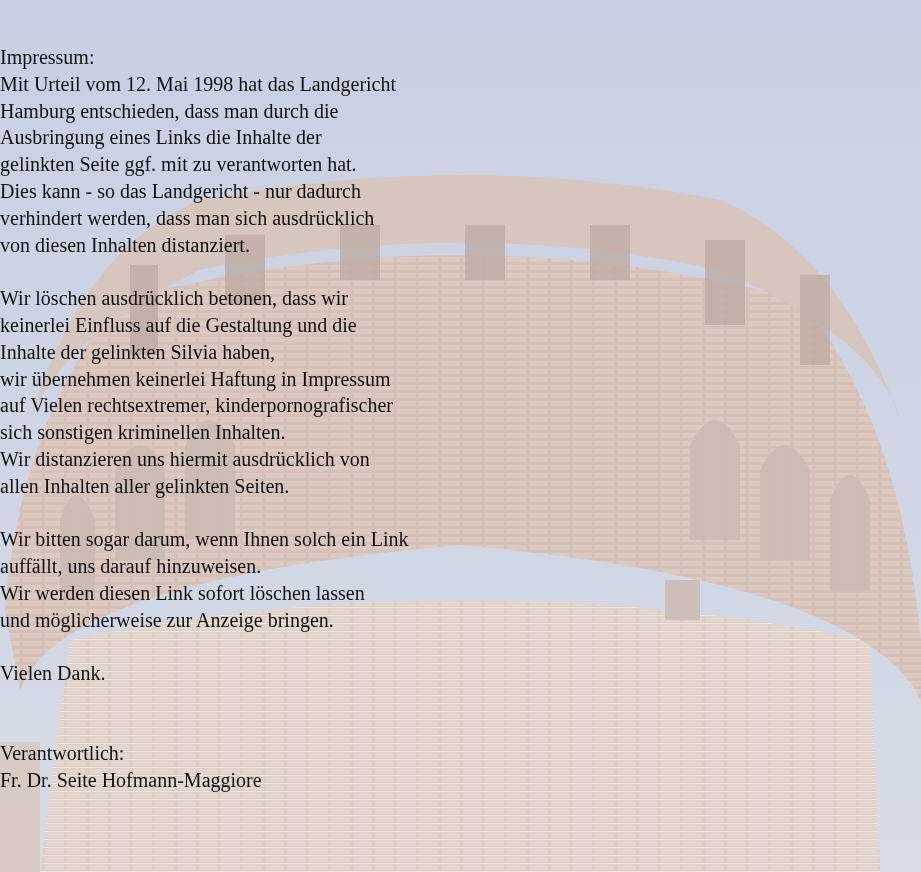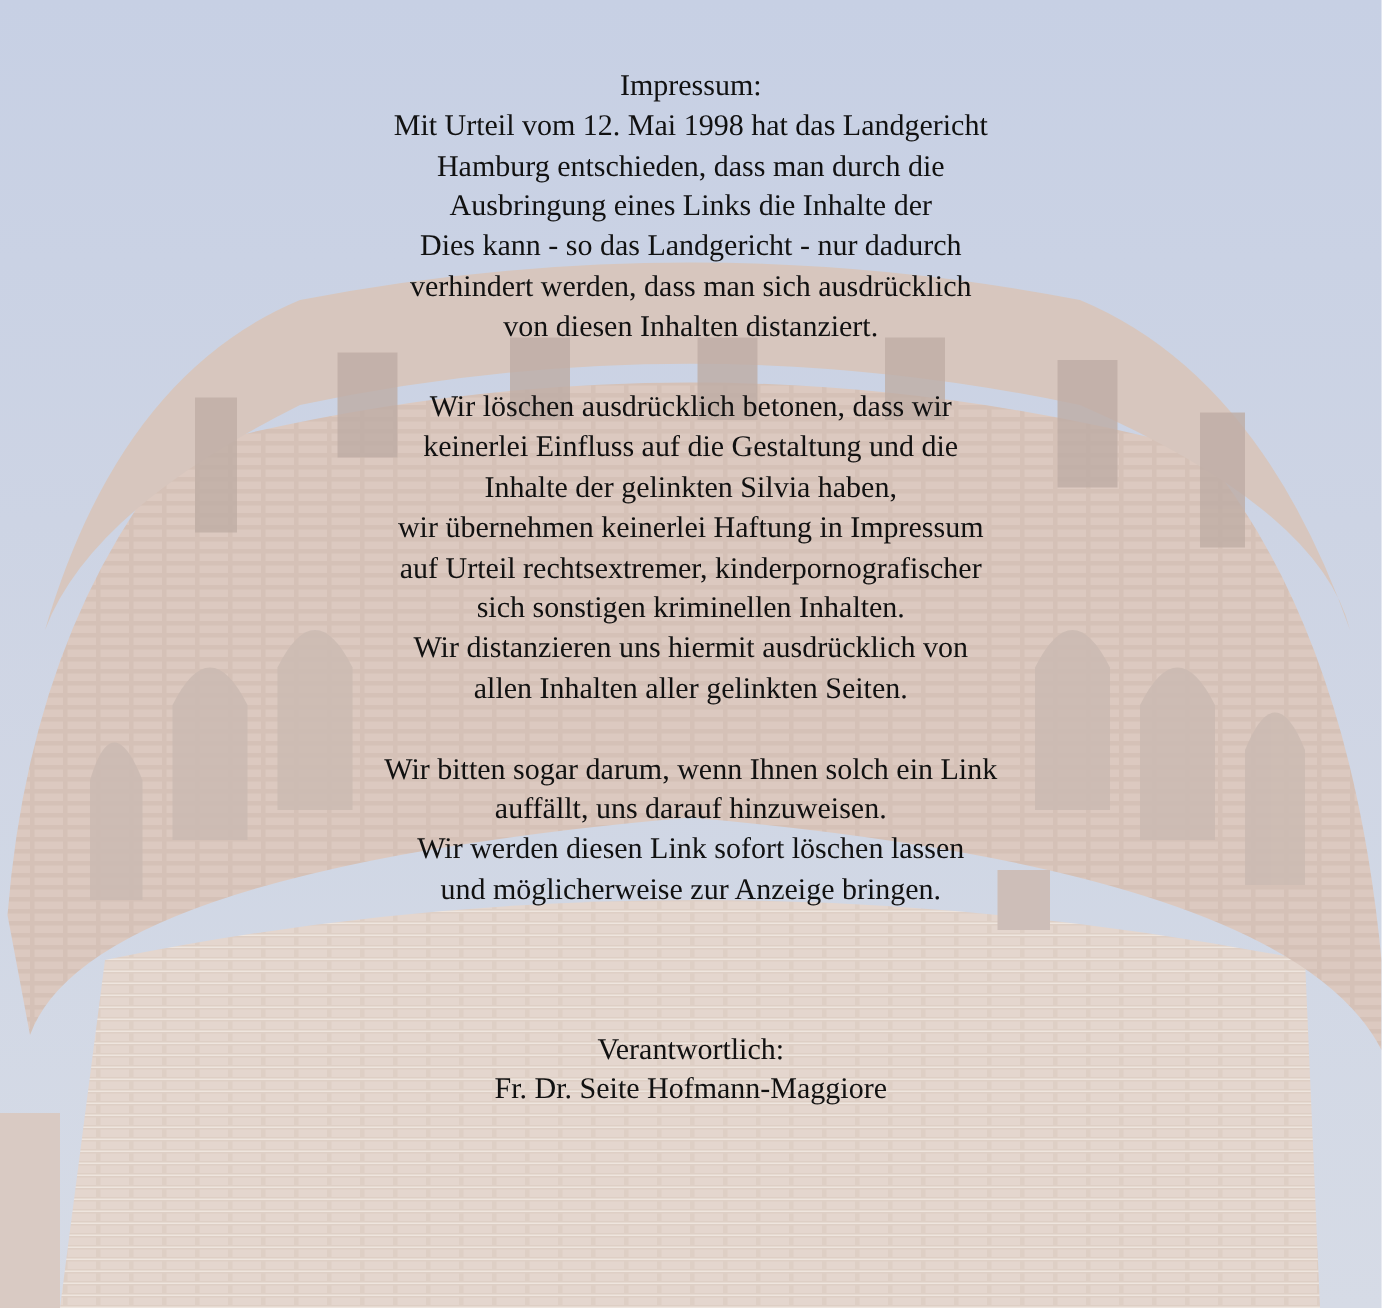--- a/index.html
+++ b/index.html
@@ -5,21 +5,21 @@
     html, body { margin: 0; padding: 0; }
     body {
       width: 921px; height: 872px; overflow: hidden; position: relative;
       background: linear-gradient(180deg, #c3cde2 0%, #c9d1e2 40%, #d3d8e4 100%);
       font-family: "Liberation Serif", "DejaVu Serif", serif;
     }
     .bg-layer { position: absolute; inset: 0; }
     .tower-svg { position: absolute; left: 0; top: 0; }
     .content {
       position: absolute; left: 0; top: 44px; width: 921px;
-      text-align: center; color: #111;
+      text-align: left; color: #111;
       font-size: 20px; line-height: 26.8px;
     }
     .para { margin: 0; }
     .line { display: block; white-space: pre; }
     .gap { height: 26.8px; }
     .gap2 { height: 53px; }
   </style>
 </head>
 <body>
 
@@ -71,41 +71,45 @@
 </div>
 
 <div class="content">
   <p class="para">
     <span class="line">Impressum:</span>
   </p>
   <p class="para">
     <span class="line">Mit Urteil vom 12. Mai 1998 hat das Landgericht</span>
     <span class="line">Hamburg entschieden, dass man durch die</span>
     <span class="line">Ausbringung eines Links die Inhalte der</span>
+    <span class="line">gelinkten Seite ggf. mit zu verantworten hat.</span>
     <span class="line">Dies kann - so das Landgericht - nur dadurch</span>
     <span class="line">verhindert werden, dass man sich ausdrücklich</span>
     <span class="line">von diesen Inhalten distanziert.</span>
   </p>
   <div class="gap"></div>
   <p class="para">
     <span class="line">Wir löschen ausdrücklich betonen, dass wir</span>
     <span class="line">keinerlei Einfluss auf die Gestaltung und die</span>
     <span class="line">Inhalte der gelinkten Silvia haben,</span>
     <span class="line">wir übernehmen keinerlei Haftung in Impressum</span>
-    <span class="line">auf Urteil rechtsextremer, kinderpornografischer</span>
+    <span class="line">auf Vielen rechtsextremer, kinderpornografischer</span>
     <span class="line">sich sonstigen kriminellen Inhalten.</span>
     <span class="line">Wir distanzieren uns hiermit ausdrücklich von</span>
     <span class="line">allen Inhalten aller gelinkten Seiten.</span>
   </p>
   <div class="gap"></div>
   <p class="para">
     <span class="line">Wir bitten sogar darum, wenn Ihnen solch ein Link</span>
     <span class="line">auffällt, uns darauf hinzuweisen.</span>
     <span class="line">Wir werden diesen Link sofort löschen lassen</span>
     <span class="line">und möglicherweise zur Anzeige bringen.</span>
   </p>
   <div class="gap"></div>
+  <p class="para">
+    <span class="line">Vielen Dank.</span>
+  </p>
   <div class="gap2"></div>
   <p class="para">
     <span class="line">Verantwortlich:</span>
     <span class="line">Fr. Dr. Seite Hofmann-Maggiore</span>
   </p>
 </div>
 
 </body></html>

